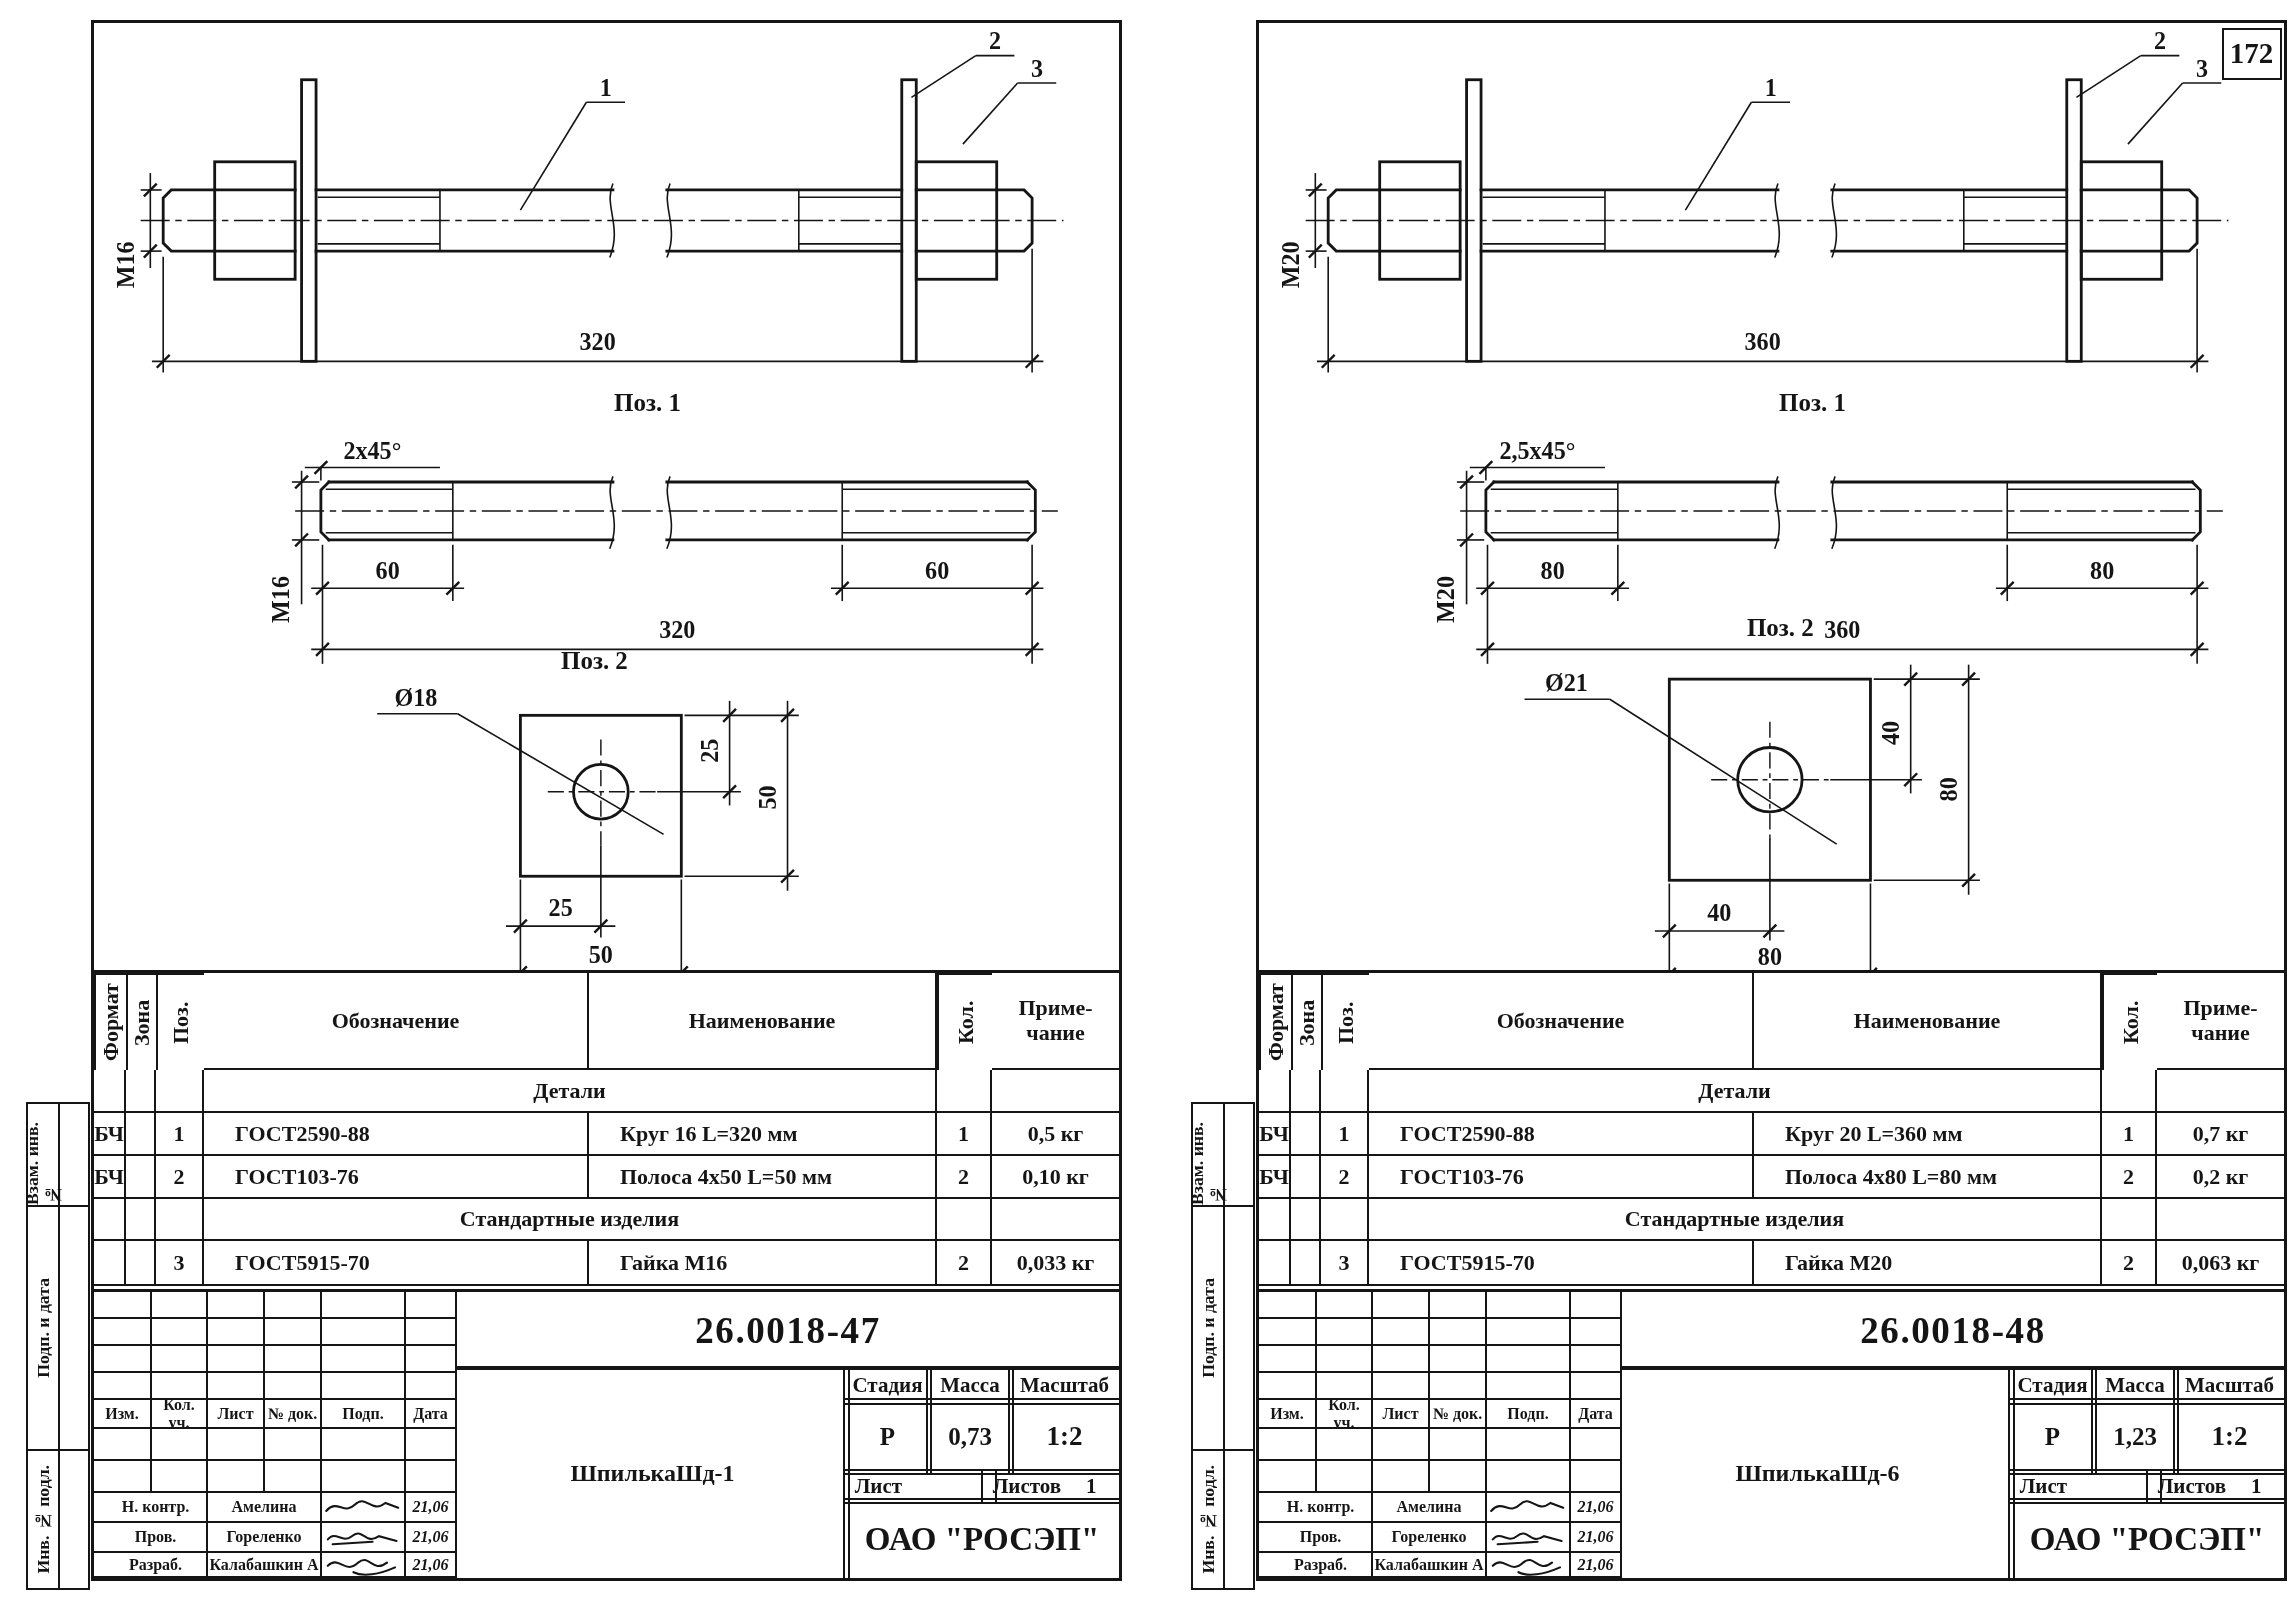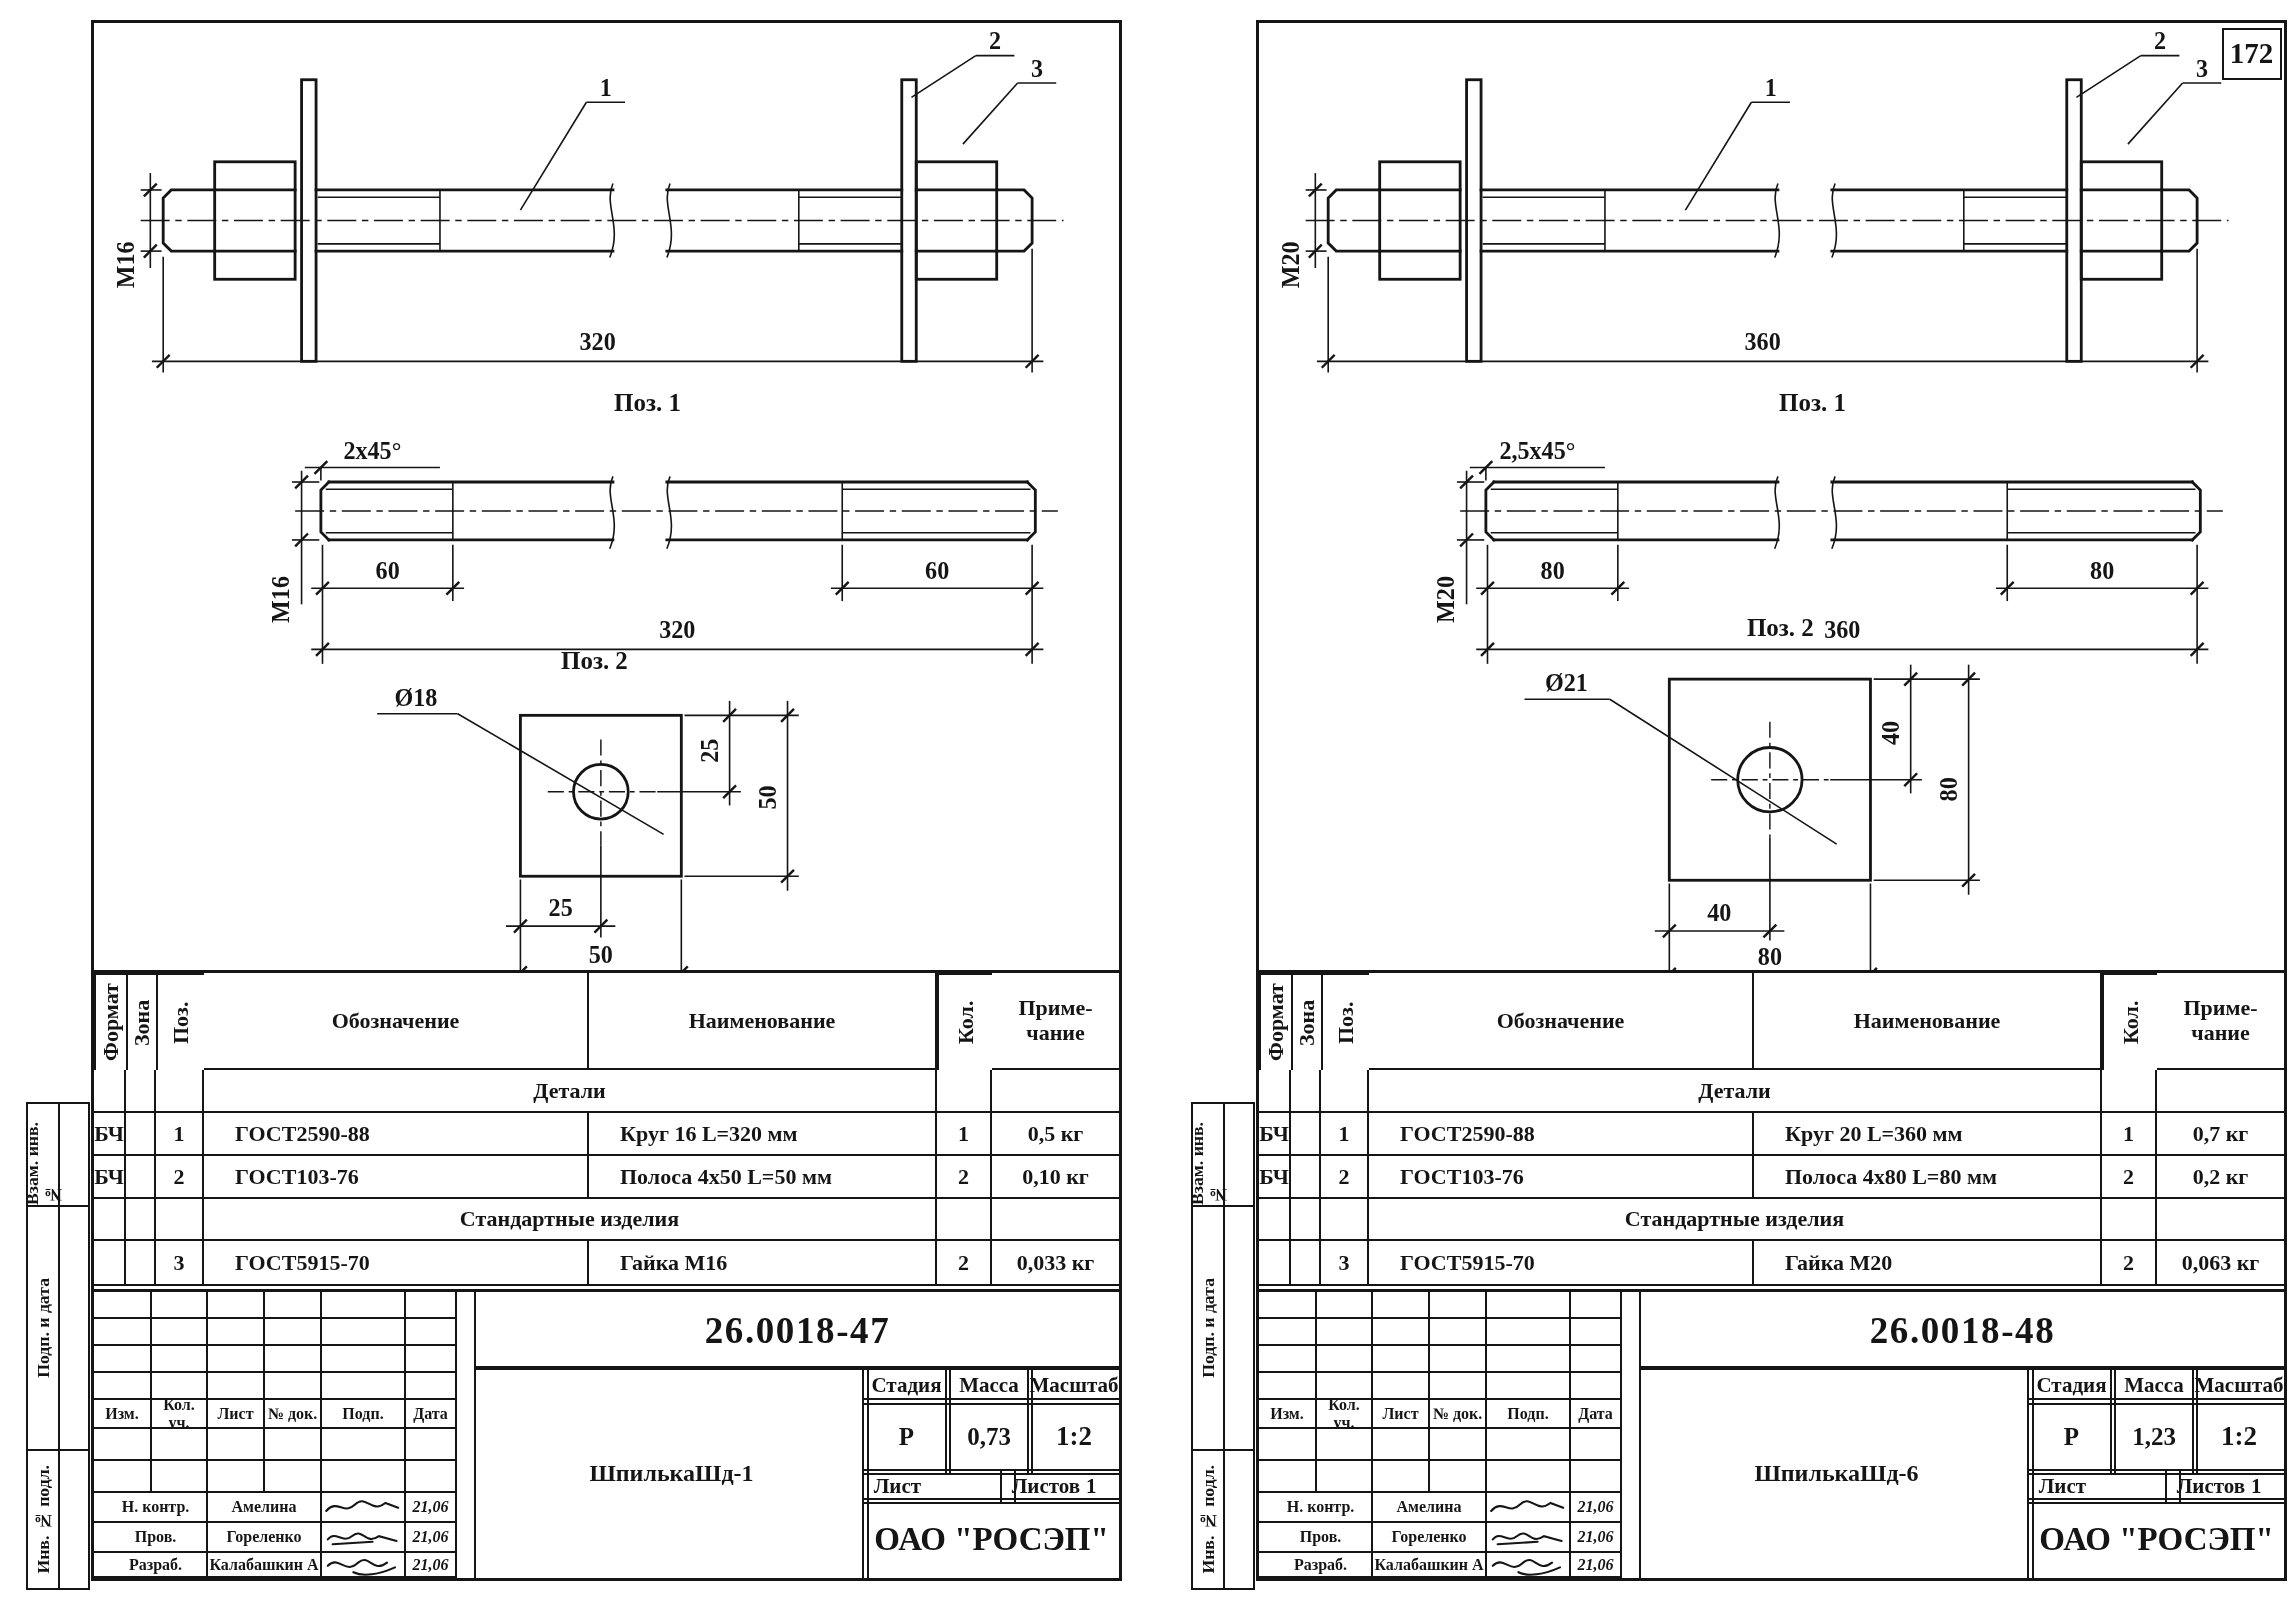--- a/index.html
+++ b/index.html
@@ -32,21 +32,21 @@
   .tblock{position:absolute;left:0;right:0;top:1266px;bottom:0;border-top:3.2px solid #151515;font-weight:bold;}
   .tb-left{position:absolute;left:0;top:0;bottom:0;width:363px;display:grid;
         grid-template-columns:58px 56px 57px 57px 84px auto;
         grid-template-rows:27px 27px 27px 27px 29px 32px 32px 30px 30px auto;text-align:center;}
   .tb-left>div{border-right:2.4px solid #151515;border-bottom:2.4px solid #151515;
         display:flex;align-items:center;justify-content:center;font-size:16px;overflow:hidden;}
   .sp2{grid-column:span 2;}
   .role{font-size:18.5px;padding-left:11px;}
   .sname{font-size:18.5px;}
   .sdate{font-size:17.7px;font-style:italic;}
-  .tb-cell{position:absolute;border:2.4px solid #151515;display:flex;align-items:center;justify-content:center;overflow:hidden;margin-left:19px;}
+  .tb-cell{position:absolute;border:2.4px solid #151515;display:flex;align-items:center;justify-content:center;overflow:hidden;}
   .tb-doc{left:361px;right:0;top:0;height:76px;border-top:none;border-right:none;font-size:37px;letter-spacing:1.6px;}
   .tb-name{left:361px;top:74px;bottom:0;width:391px;border-bottom:none;font-size:24px;line-height:1.45;}
   .tb-sh{left:749px;top:74px;width:85px;height:35px;font-size:21px;}
   .tb-mh{left:832px;top:74px;width:84px;height:35px;font-size:21px;}
   .tb-msh{left:914px;top:74px;right:0;height:35px;border-right:none;font-size:21px;}
   .tb-sv{left:749px;top:106px;width:85px;height:73px;font-size:25px;}
   .tb-mv{left:832px;top:106px;width:84px;height:73px;font-size:25px;}
   .tb-msv{left:914px;top:106px;right:0;height:73px;border-right:none;font-size:27px;}
   .tb-list{left:749px;top:177px;width:140px;height:31px;font-size:21px;justify-content:flex-start;padding-left:9.7px;}
   .tb-listov{left:887px;top:177px;right:0;height:31px;border-right:none;font-size:21px;justify-content:space-between;padding:0 22.5px 0 9.7px;}

